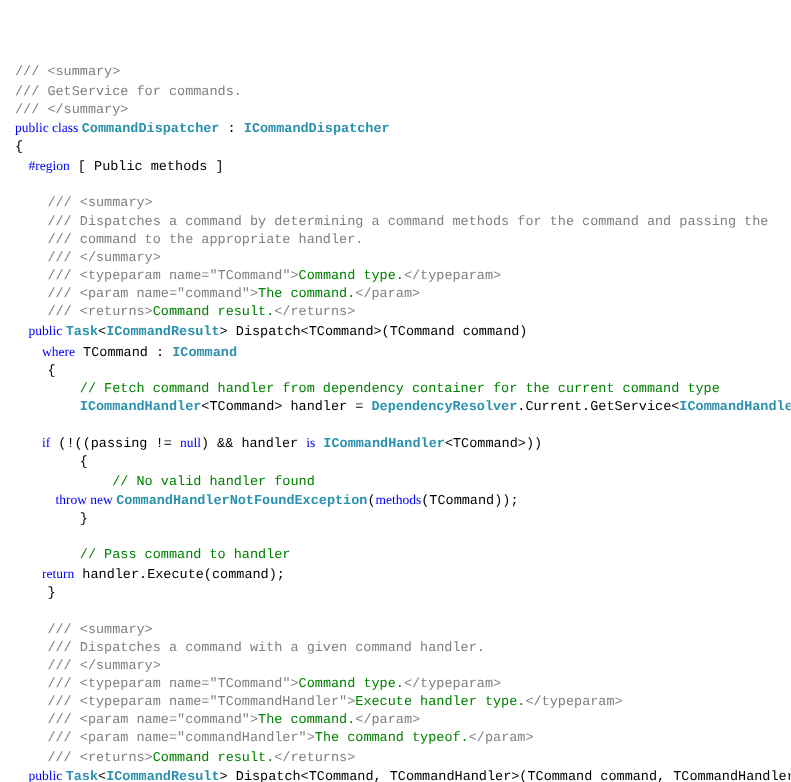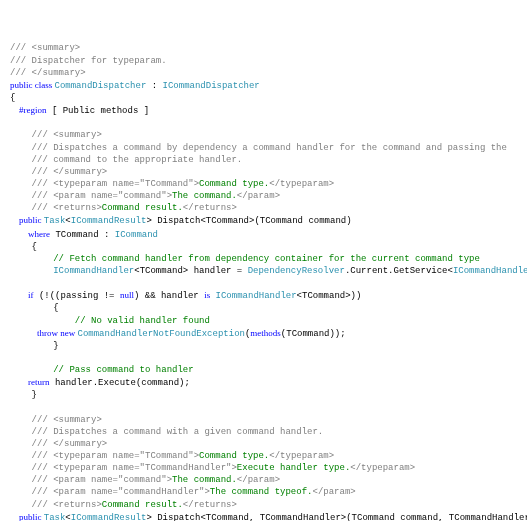--- a/index.html
+++ b/index.html
@@ -6,37 +6,37 @@
     margin: 0;
     padding: 6px 10px;
     font-family: Consolas, "Courier New", monospace;
     font-size: 9px;
     line-height: 1.35;
     background: #ffffff;
     color: #000000;
     white-space: pre;
   }
   .c-blue    { color: #0000ff; font-family: Liberation Serif, serif; }
-  .c-teal    { color: #2b91af; }
+  .c-teal    { color: #2b91af; font-weight: bold; }
   .c-green   { color: #008000; }
   .c-gray    { color: #808080; }
 </style>
 </head>
 <body>
 
 
 <div><span class="c-gray">/// &lt;summary&gt;</span>
-<span class="c-gray"><span>/// Dispatcher for typeparam.</span></span>
+<span class="c-gray"><span>/// GetService for commands.</span></span>
 <span class="c-gray">/// &lt;/summary&gt;</span>
 <span class="c-blue">public class </span><span class="c-teal">CommandDispatcher</span><span> : </span><span class="c-teal">ICommandDispatcher</span>
 <span>{</span>
 <span class="c-blue">    #region</span><span> [ Public methods ]</span>
 <span></span>
 <span class="c-gray">    /// &lt;summary&gt;</span>
-<span class="c-gray"><span>    /// Dispatches a command by dependency a command handler for the command and passing the</span></span>
+<span class="c-gray"><span>    /// Dispatches a command by determining a command methods for the command and passing the</span></span>
 <span class="c-gray"><span>    /// command to the appropriate handler.</span></span>
 <span class="c-gray">    /// &lt;/summary&gt;</span>
 <span class="c-gray">    /// &lt;typeparam name="</span><span class="c-gray">TCommand</span><span class="c-gray">"&gt;</span><span class="c-green">Command type.</span><span class="c-gray">&lt;/typeparam&gt;</span>
 <span class="c-gray">    /// &lt;param name="</span><span class="c-gray">command</span><span class="c-gray">"&gt;</span><span class="c-green">The command.</span><span class="c-gray">&lt;/param&gt;</span>
 <span class="c-gray">    /// &lt;returns&gt;</span><span class="c-green">Command result.</span><span class="c-gray">&lt;/returns&gt;</span>
 <span class="c-blue">    public </span><span class="c-teal">Task</span><span>&lt;</span><span class="c-teal">ICommandResult</span><span>&gt; Dispatch&lt;TCommand&gt;(TCommand command)</span>
 <span class="c-blue">        where</span><span> TCommand : </span><span class="c-teal">ICommand</span>
 <span>    {</span>
 <span class="c-green">        // Fetch command handler from dependency container for the current command type</span>
 <span class="c-teal">        ICommandHandler</span><span>&lt;TCommand&gt; handler = </span><span class="c-teal">DependencyResolver</span><span>.Current.GetService&lt;</span><span class="c-teal">ICommandHandler</span>

